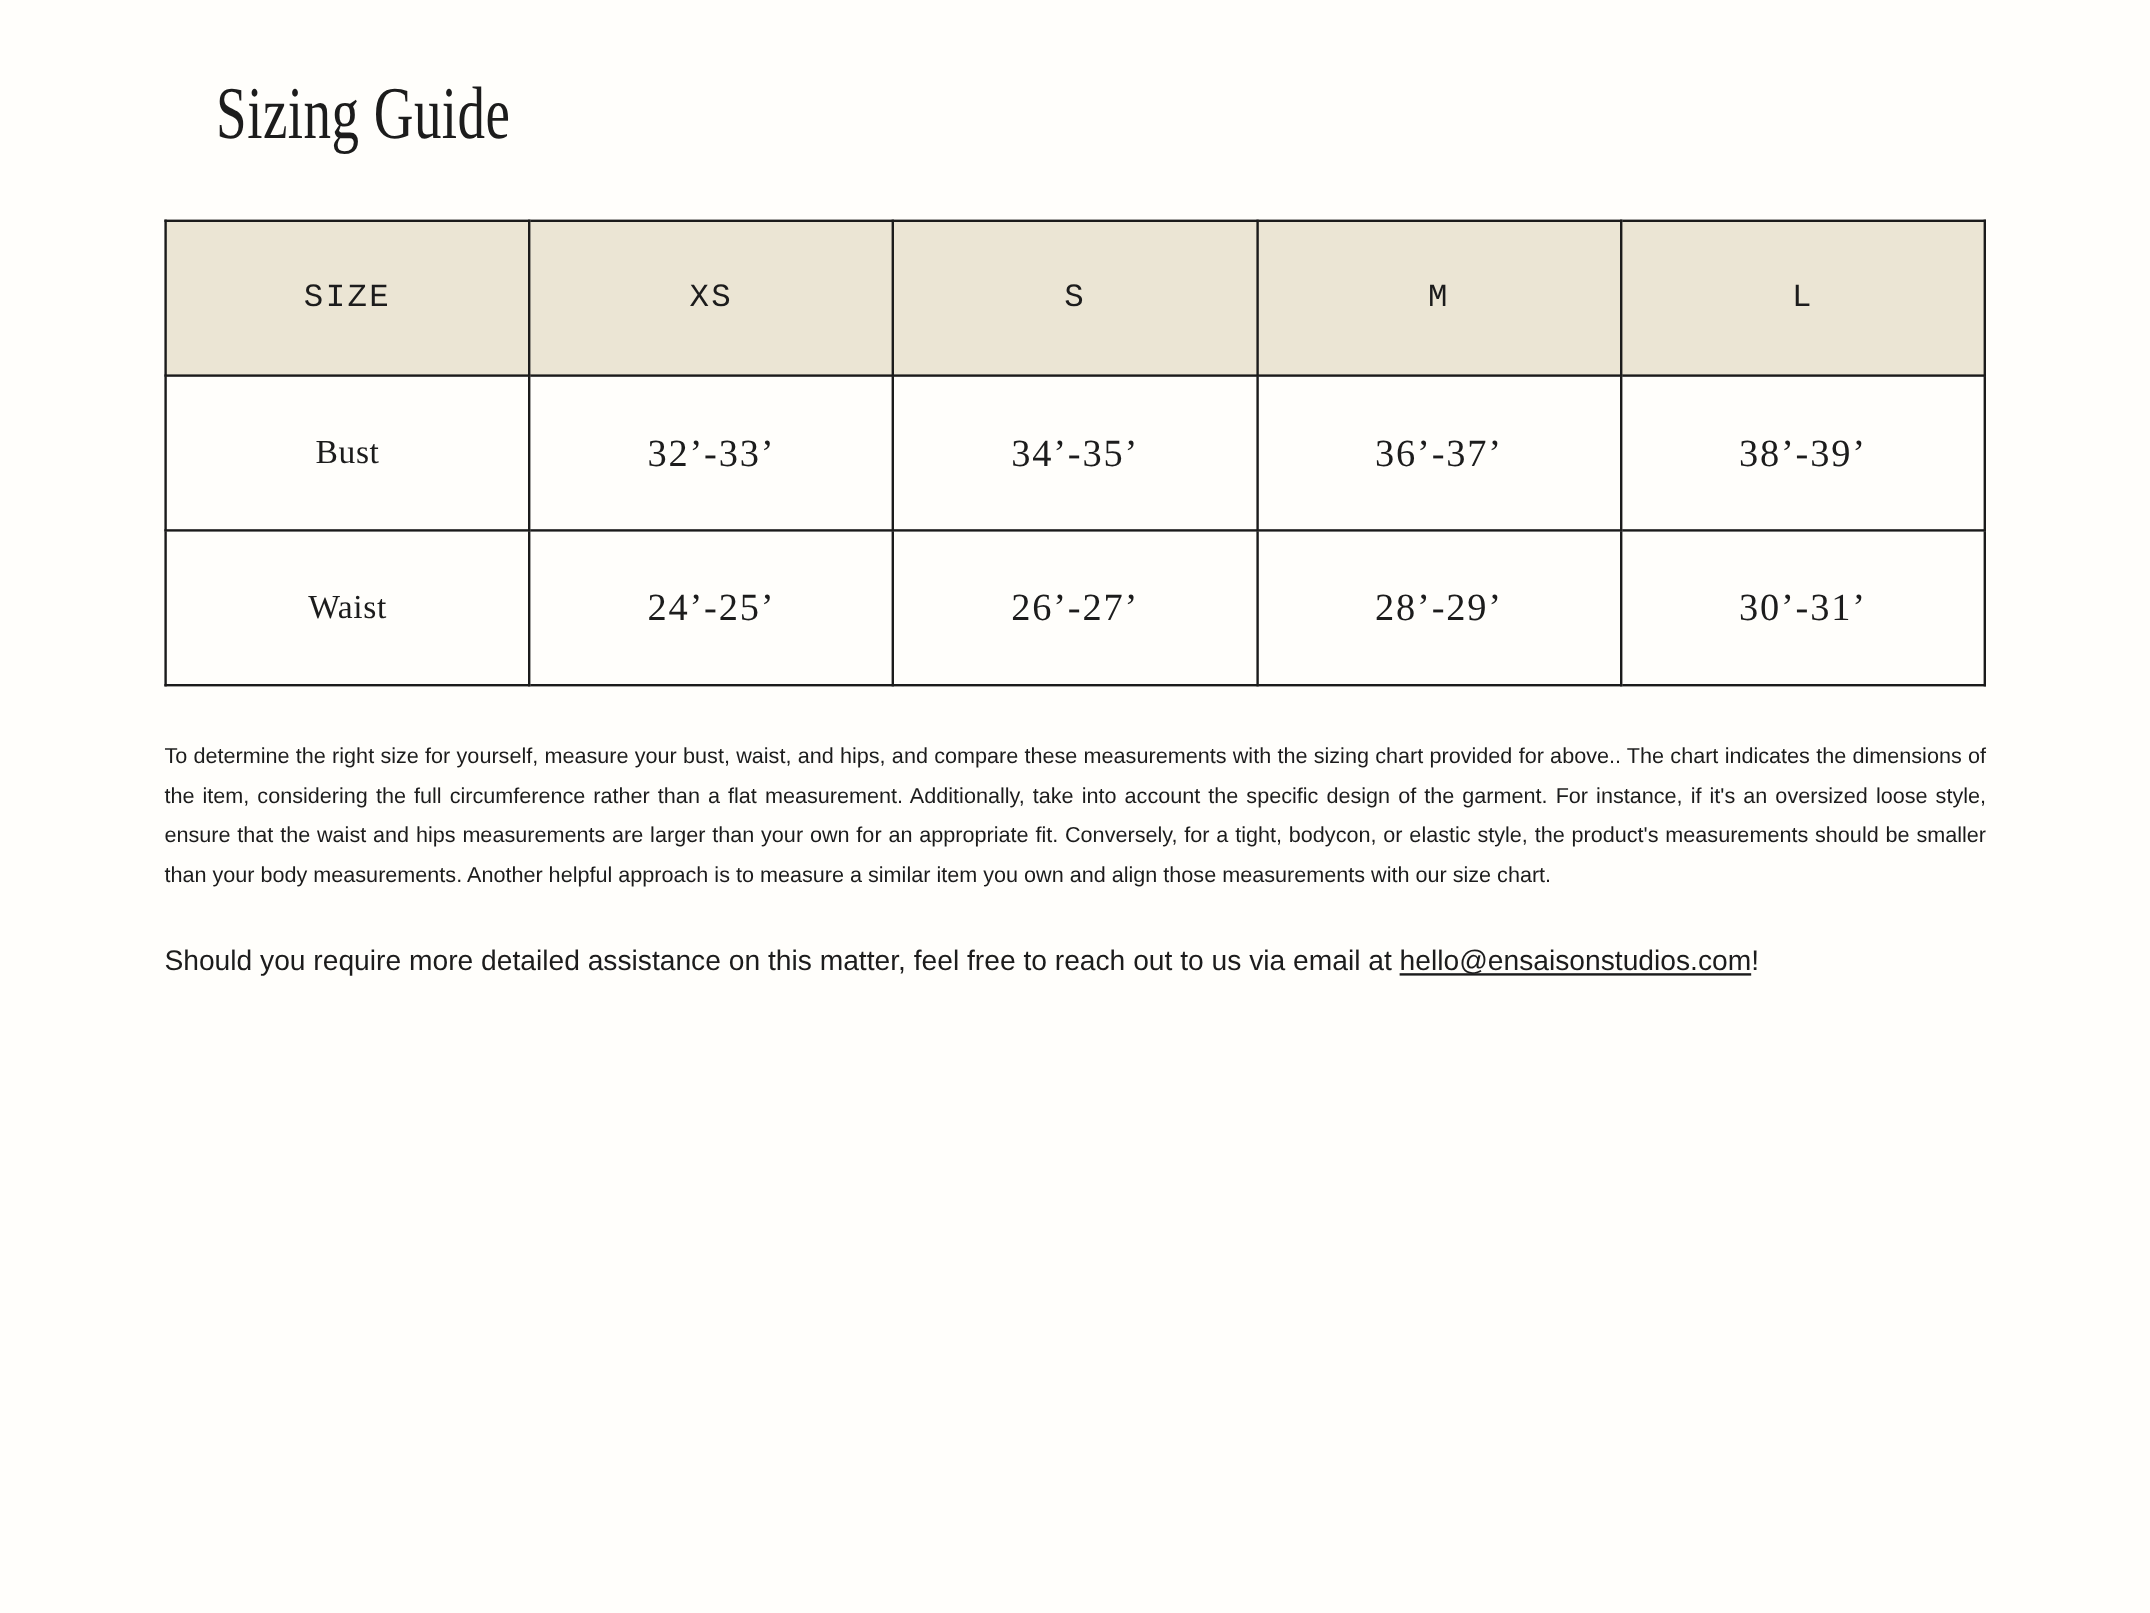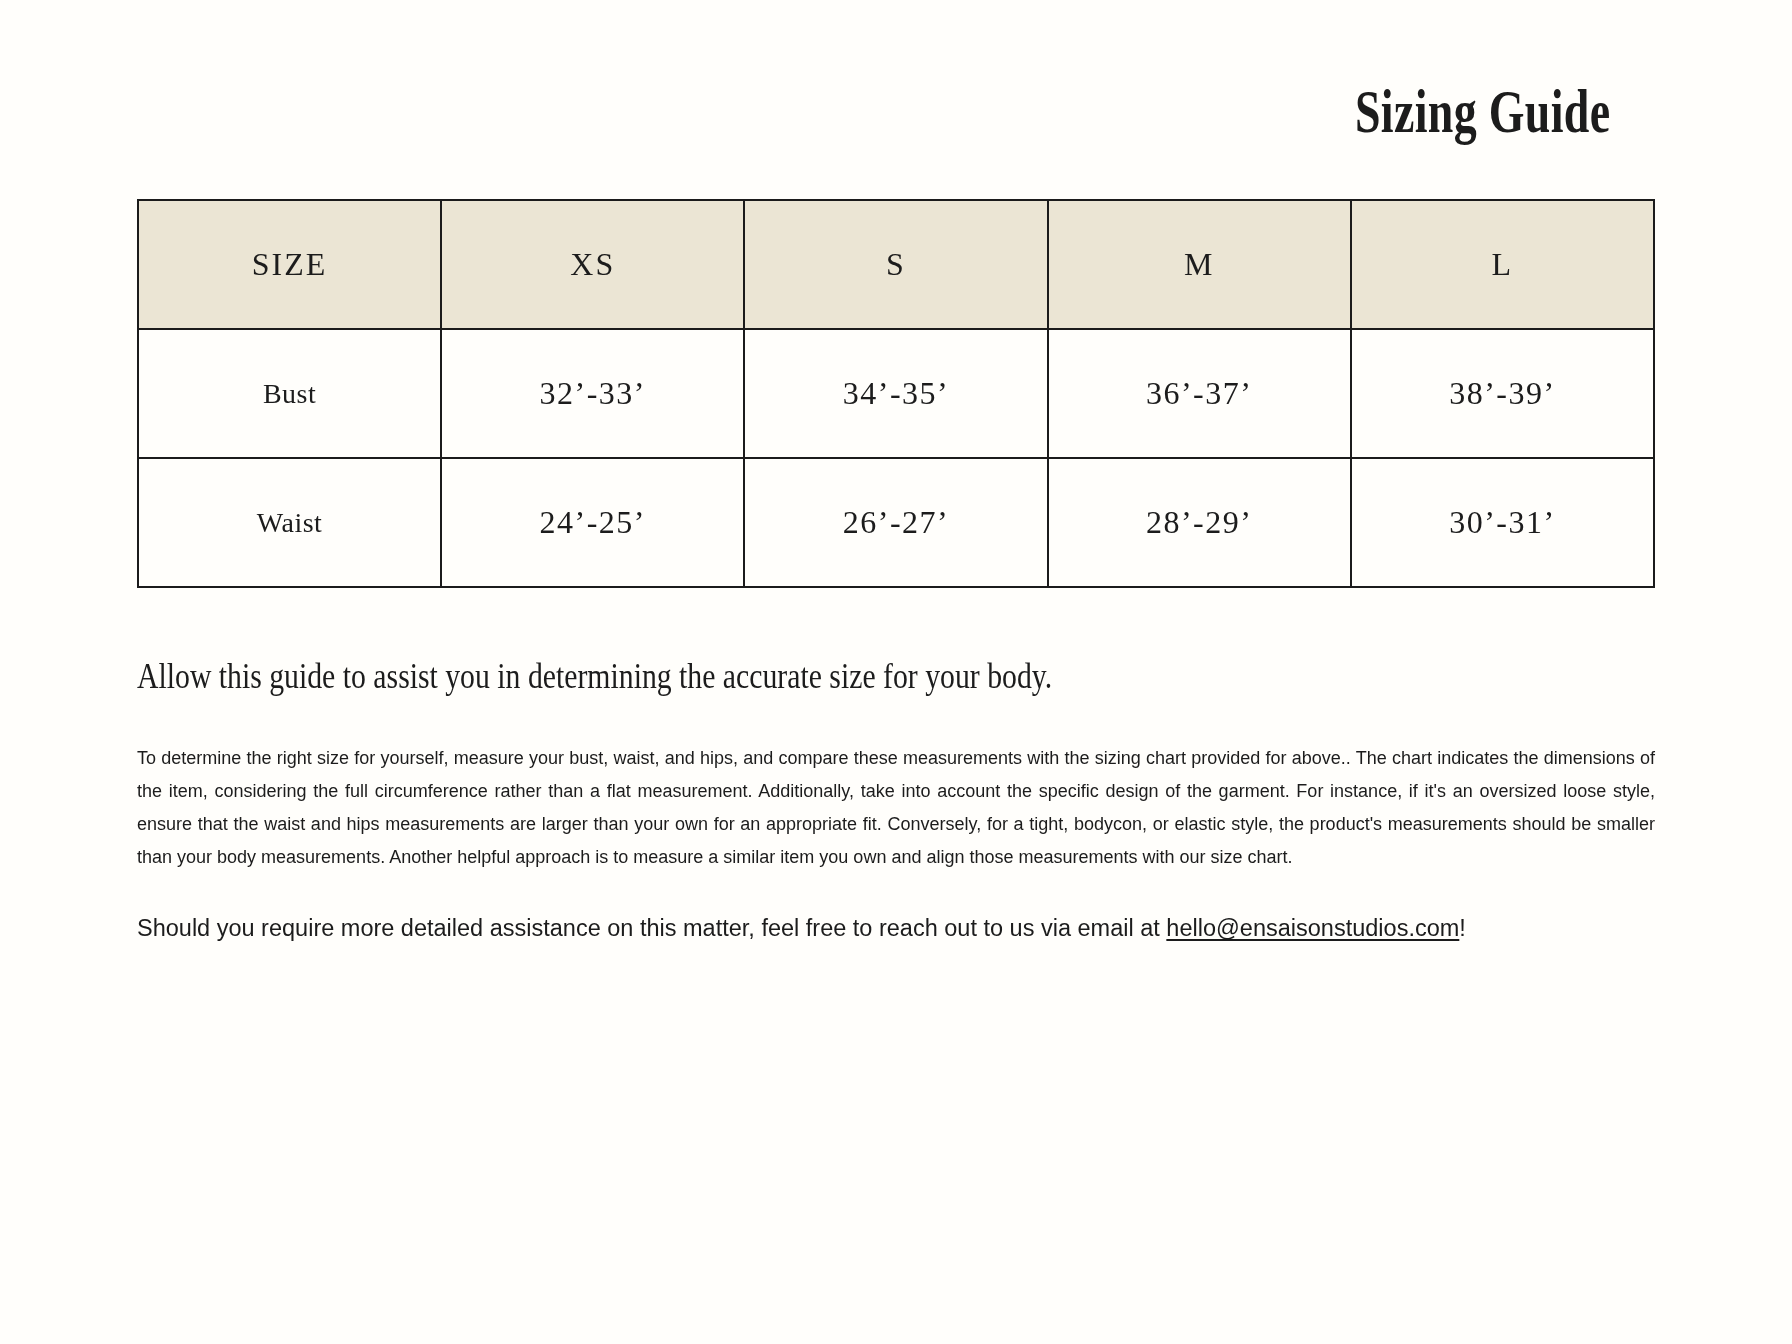--- a/index.html
+++ b/index.html
@@ -5,47 +5,47 @@
   * { margin: 0; padding: 0; box-sizing: border-box; }
   html, body { width: 1792px; height: 1344px; overflow: hidden; }
   body {
     background: var(--background, #fffefb);
     color: var(--text, #1c1c1c);
     font-family: "Liberation Sans", sans-serif;
   }
   .page { padding: 0 137px; }
 
   .title {
-    margin-top: 80px;
+    margin-top: 64px;
     font-family: "Liberation Serif", serif;
-    font-weight: 700;
+    font-weight: 400;
     font-size: 62px;
     line-height: 62px;
-    text-align: right;
+    text-align: left;
     white-space: nowrap;
   }
   .title-inner { display: inline-block; transform: scaleX(0.74); letter-spacing: 0.5px; }
 
   .size-table {
     width: 100%;
     margin-top: 57px;
     border-collapse: collapse;
     table-layout: fixed;
   }
   .size-table th, .size-table td {
     border: 2px solid var(--table-border, #1b1b1b);
     height: 129px;
     text-align: center;
     vertical-align: middle;
   }
   .size-table th {
     background: var(--table-header-bg, #ebe5d4);
-    font-family: Liberation Serif, serif;
+    font-family: Liberation Mono, monospace;
     font-weight: 400;
-    font-size: 32px;
+    font-size: 27px;
     letter-spacing: 2px;
   }
   td.rowlabel {
     font-family: "Liberation Serif", serif;
     font-size: 28px;
     letter-spacing: 0.5px;
     margin-top: 38px;
   }
   td.val {
     font-family: Liberation Serif, serif;
@@ -105,19 +105,18 @@
       <tr>
         <td class="rowlabel">Waist</td>
         <td class="val">24’-25’</td>
         <td class="val">26’-27’</td>
         <td class="val">28’-29’</td>
         <td class="val">30’-31’</td>
       </tr>
     </tbody>
   </table>
 
-  <p class="lead"><span class="lead-inner">Allow this guide to assist you in determining the accurate size for your body.</span></p>
 
   <p class="body-text">To determine the right size for yourself, measure your bust, waist, and hips, and compare these measurements with the sizing chart provided for above.. The chart indicates the dimensions of the item, considering the full circumference rather than a flat measurement. Additionally, take into account the specific design of the garment. For instance, if it's an oversized loose style, ensure that the waist and hips measurements are larger than your own for an appropriate fit. Conversely, for a tight, bodycon, or elastic style, the product's measurements should be smaller than your body measurements. Another helpful approach is to measure a similar item you own and align those measurements with our size chart.</p>
 
   <p class="contact"><span>Should you require more detailed assistance on this matter, feel free to reach out to us via email at </span><a href="#" class="email-link">hello@ensaisonstudios.com</a><span>!</span></p>
 
 </div>
 
 </body></html>

